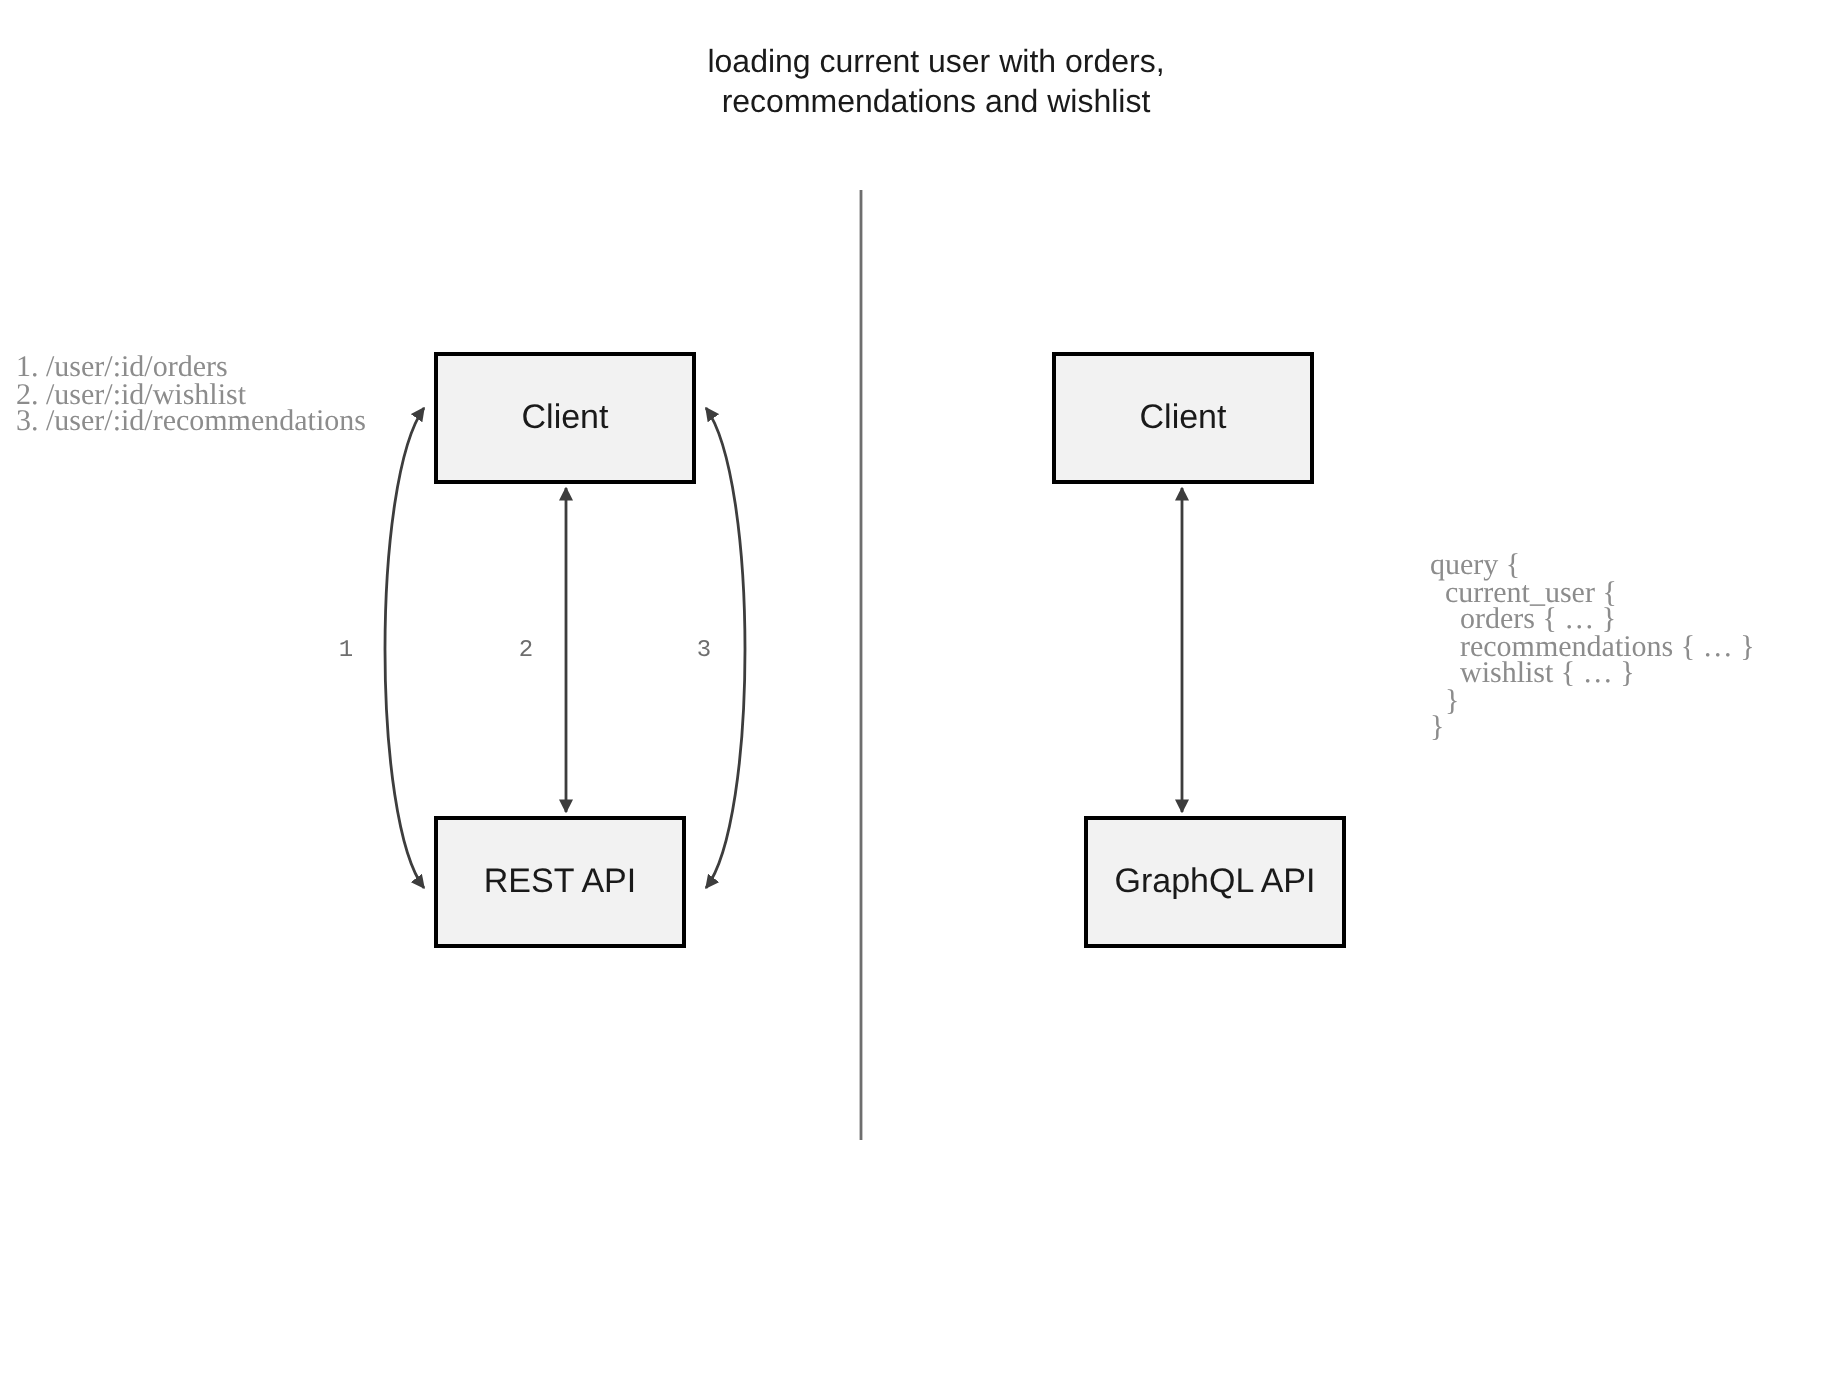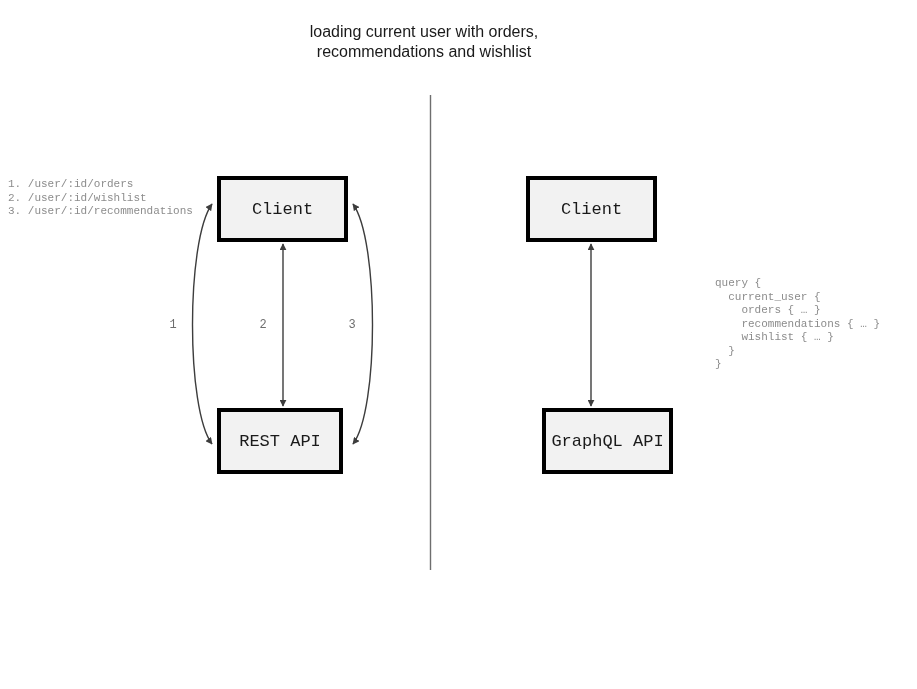--- a/index.html
+++ b/index.html
@@ -26,42 +26,43 @@
     position: absolute;
     left: 0;
     top: 22px;
     width: 848px;
     text-align: center;
     font-family: "Liberation Sans", sans-serif;
     font-size: 16px;
     line-height: 20px;
     color: #1a1a1a;
     white-space: pre-line;
+    padding-left: 44px;
   }
   .node-box {
     position: absolute;
     box-sizing: border-box;
     background: #f2f2f2;
-    border: 4px solid #000000;
+    border: 2px solid #000000;
     display: flex;
     align-items: center;
     justify-content: center;
-    font-family: Liberation Mono, monospace;
+    font-family: Liberation Sans, sans-serif;
     font-size: 17px;
     color: #1a1a1a;
   }
   .node-rest-client  { left: 217px; top: 176px; width: 131px; height: 66px; }
   .node-rest-api     { left: 217px; top: 408px; width: 126px; height: 66px; }
   .node-gql-client   { left: 526px; top: 176px; width: 131px; height: 66px; }
   .node-gql-api      { left: 526px; top: 408px; width: 131px; height: 66px; margin-left: 16px; }
 
   .code-block {
     position: absolute;
-    font-family: Liberation Mono, monospace;
-    font-size: 11px;
+    font-family: Liberation Serif, serif;
+    font-size: 15px;
     line-height: 13.5px;
     color: #8c8c8c;
     white-space: pre;
   }
   .endpoint-list { left: 8px; top: 178px; }
   .gql-query     { left: 671px; top: 277px; margin-left: 44px; }
 
   .edge-label {
     position: absolute;
     font-family: "Liberation Mono", monospace;

